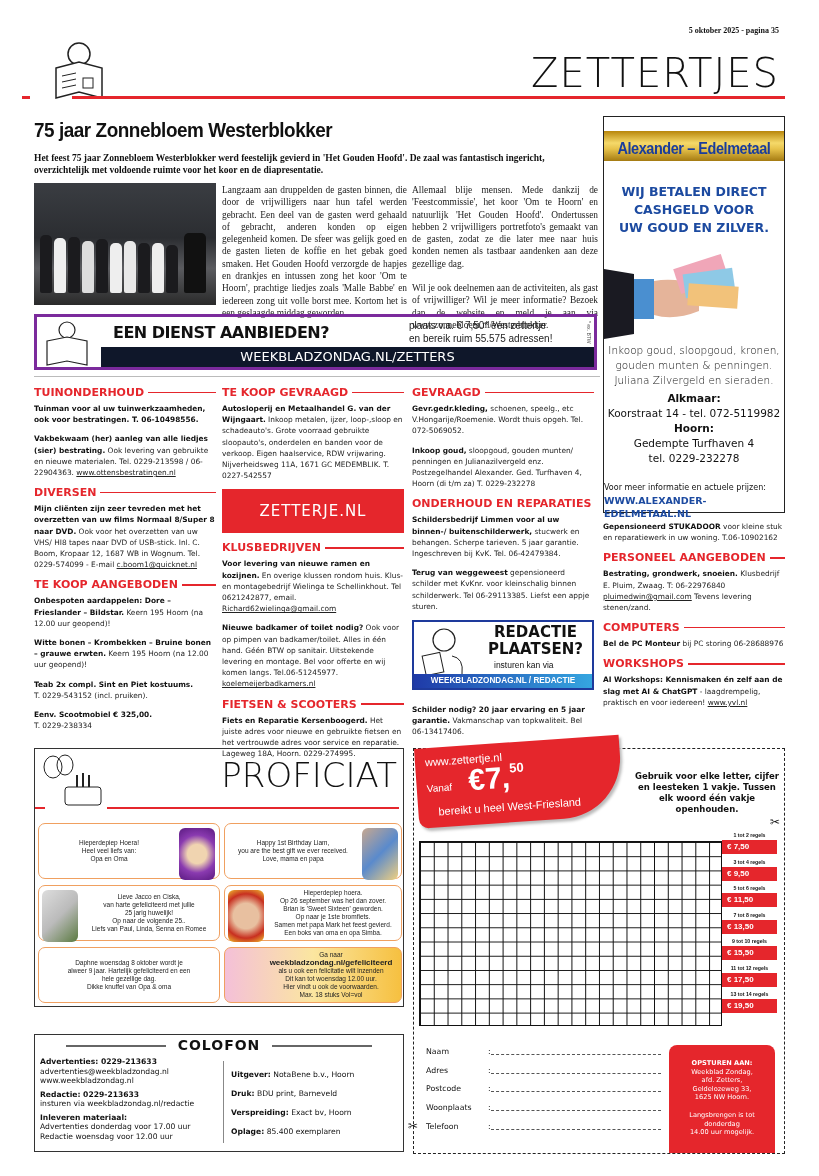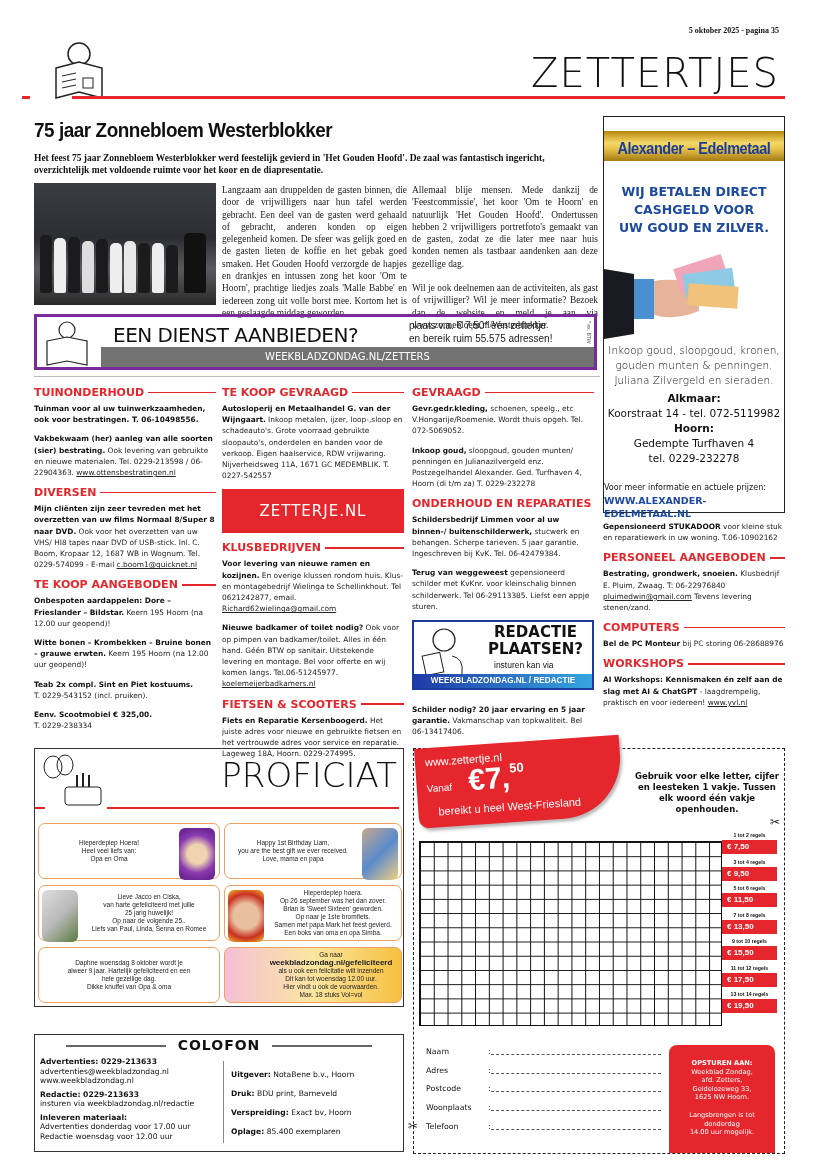--- a/index.html
+++ b/index.html
@@ -9,24 +9,24 @@
 .maintitle{right:40px;top:50px;font-size:40px;font-family:"DejaVu Sans",sans-serif;font-weight:300;letter-spacing:1px;color:#111}
 .redrule{height:3px;background:#e5262c}
 .headline{left:34px;top:118px;font-family:"Liberation Sans",sans-serif;font-weight:bold;font-size:21px;letter-spacing:-0.5px;transform:scaleX(0.9);transform-origin:left}
 .intro{left:34px;top:152px;width:558px;font-family:"Liberation Serif",serif;font-weight:bold;font-size:9.5px;line-height:12px}
 .photo{left:34px;top:183px;width:182px;height:122px;background:linear-gradient(180deg,#3a3d42 0%,#2b2d31 45%,#5a5b5f 70%,#2a2a2a 100%);overflow:hidden}
 .photo .singer{position:absolute;bottom:12px;width:12px;height:50px;border-radius:5px 5px 2px 2px}
 .artcol{font-family:"Liberation Serif",serif;font-size:9.4px;line-height:12.3px;color:#222;text-align:justify}
 .c1{left:222px;top:184px;width:185px}
 .c2{left:412px;top:184px;width:186px}
 .dienst{left:34px;top:314px;width:563px;height:56px;border:3px solid #7b2a9c}
-.dienst .hd{position:absolute;left:76px;top:6px;font-size:20px;font-weight:400;letter-spacing:-0.5px;font-family:"DejaVu Sans",sans-serif}
+.dienst .hd{position:absolute;left:76px;top:6px;font-size:16px;font-weight:700;letter-spacing:-0.5px;font-family:"DejaVu Sans",sans-serif}
 .dienst .price{position:absolute;left:372px;top:2px;font-size:10px;line-height:13px;color:#222}
 .dienst .btw{position:absolute;right:2px;top:4px;font-size:5px;writing-mode:vertical-rl;color:#555}
-.dienst .bar{position:absolute;left:64px;right:0;bottom:0;height:20px;background:#737373;color:#fff;text-align:center;font-size:10px;line-height:20px;font-family:"DejaVu Sans",sans-serif}
+.dienst .bar{position:absolute;left:64px;right:0;bottom:0;height:20px;background:#0f172a;color:#fff;text-align:center;font-size:13px;line-height:20px;font-family:"DejaVu Sans",sans-serif}
 .sep{left:34px;top:376px;width:566px;height:1px;background:#bbb}
 .cat{font-family:"DejaVu Sans",sans-serif;font-size:11px;font-weight:bold;color:#e5262c;display:flex;align-items:center;gap:4px;margin:0 0 4px 0;white-space:nowrap}
 .cat::after{content:"";flex:1;height:1.5px;background:#e5262c}
 .ad{font-family:"DejaVu Sans",sans-serif;font-size:7.4px;line-height:11.2px;color:#222;margin-bottom:8px}
 .ad b{color:#111}
 .ad u{text-decoration:underline}
 .col{position:absolute;top:386px;width:182px}
 .colA{left:34px}.colB{left:222px}.colC{left:412px}.colD{left:603px;top:521px;width:182px}
 .zetbtn{background:#e5262c;color:#fff;text-align:center;font-size:15px;line-height:44px;height:44px;margin:4px 0 8px 0;font-family:"DejaVu Sans",sans-serif;letter-spacing:1px}
 .redbox{border:2px solid #1e3a9c;height:70px;position:relative;margin:8px 0 14px 0}
@@ -154,21 +154,21 @@
       <div>en bereik ruim 55.575 adressen!</div>
   </div>
   <div class="btw">* ex. BTW</div>
   <div class="bar">WEEKBLADZONDAG.NL/ZETTERS</div>
 </div>
 <div class="abs sep"></div>
 
 <div class="col colA">
   <div class="cat">TUINONDERHOUD</div>
   <div class="ad"><b>Tuinman voor al uw tuinwerkzaamheden, ook voor bestratingen. T. 06-10498556.</b></div>
-  <div class="ad"><b>Vakbekwaam (her) aanleg van alle soorten (sier) bestrating.</b><span> Ook levering van gebruikte en nieuwe materialen. Tel. 0229-213598 / 06-22904363. </span><u>www.ottensbestratingen.nl</u></div>
+  <div class="ad"><b>Vakbekwaam (her) aanleg van alle liedjes (sier) bestrating.</b><span> Ook levering van gebruikte en nieuwe materialen. Tel. 0229-213598 / 06-22904363. </span><u>www.ottensbestratingen.nl</u></div>
   <div class="cat">DIVERSEN</div>
   <div class="ad"><b>Mijn cliënten zijn zeer tevreden met het overzetten van uw films Normaal 8/Super 8 naar DVD.</b><span> Ook voor het overzetten van uw VHS/ HI8 tapes naar DVD of USB-stick. Inl. C. Boom, Kropaar 12, 1687 WB in Wognum. Tel. 0229-574099 - E-mail </span><u>c.boom1@quicknet.nl</u></div>
   <div class="cat">TE KOOP AANGEBODEN</div>
   <div class="ad"><b>Onbespoten aardappelen: Dore – Frieslander – Bildstar.</b><span> Keern 195 Hoorn (na 12.00 uur geopend)!</span></div>
   <div class="ad"><b>Witte bonen – Krombekken – Bruine bonen – grauwe erwten.</b><span> Keern 195 Hoorn (na 12.00 uur geopend)!</span></div>
   <div class="ad"><b>Teab 2x compl. Sint en Piet kostuums.</b><br><span> T. 0229-543152 (incl. pruiken).</span></div>
   <div class="ad"><b>Eenv. Scootmobiel € 325,00.</b><br><span> T. 0229-238334</span></div>
 </div>
 
 <div class="col colB">

